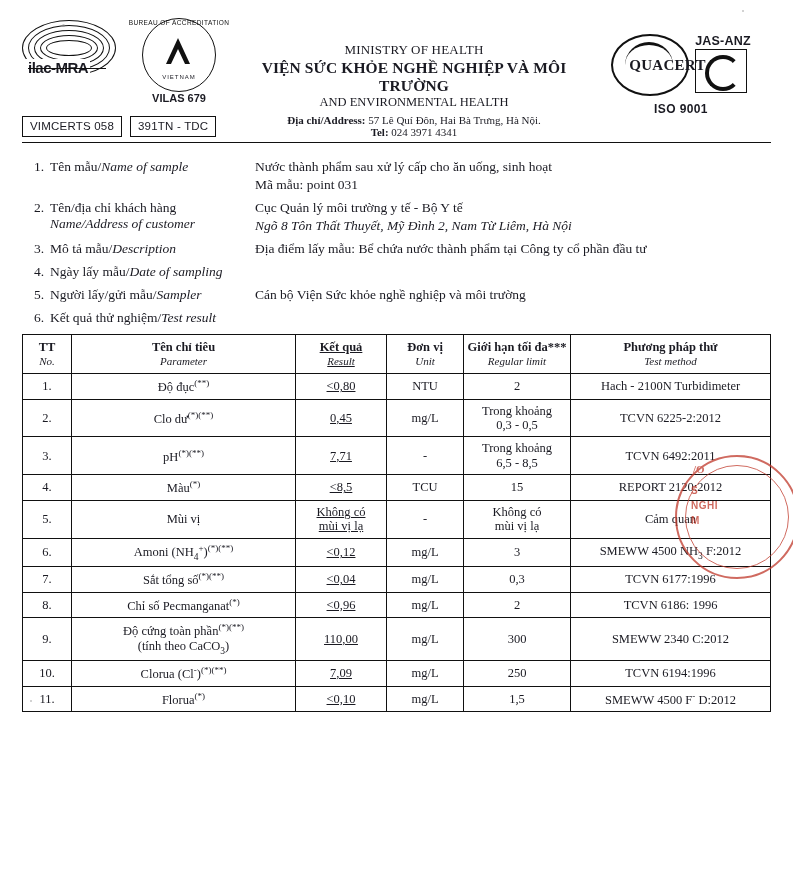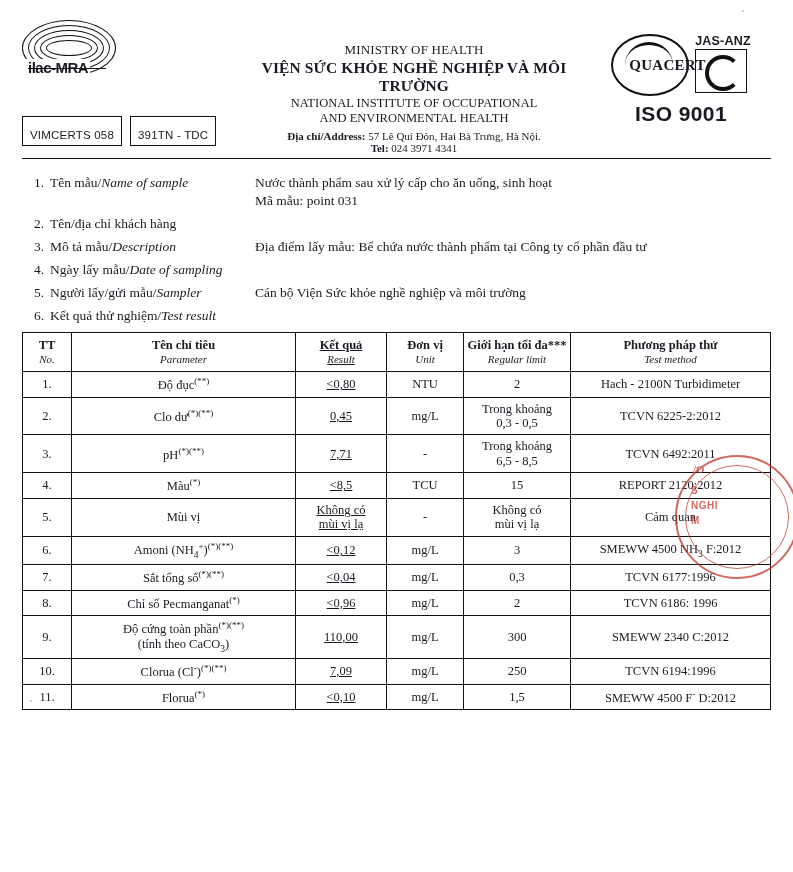--- a/index.html
+++ b/index.html
@@ -144,21 +144,21 @@
     font-weight: bold;
     font-size: 11px;
   }
   .cert-boxes {
     display: flex;
     gap: 8px;
     margin-top: 20px;
   }
   .cert-box {
     border: 1.2px solid #111;
-    padding: 12px 7px 4px 7px;
+    padding: 3px 7px 4px 7px;
     font-family: "Liberation Sans", sans-serif;
     font-size: 11.5px;
     letter-spacing: 0.2px;
   }
 
   .hdr-center {
     flex: 1;
     text-align: center;
     padding-top: 24px;
   }
@@ -251,21 +251,21 @@
     top: 5px;
     width: 28px;
     height: 28px;
     border: 4px solid #111;
     border-radius: 50%;
     border-right-color: #fff;
   }
   .iso {
     font-family: "Liberation Sans", sans-serif;
     font-weight: bold;
-    font-size: 21px;
+    font-size: 12px;
     margin-top: 6px;
     letter-spacing: 0.4px;
   }
   .hdr-rule {
     border: 0;
     border-top: 1.6px solid #111;
     margin: 4px 0 0 0;
   }
 
   
@@ -420,32 +420,38 @@
         <div class="ilac">
           <div class="ring" style="left:0;top:2px;width:92px;height:54px;"></div>
           <div class="ring" style="left:6px;top:7px;width:80px;height:44px;"></div>
           <div class="ring" style="left:12px;top:12px;width:68px;height:34px;"></div>
           <div class="ring" style="left:18px;top:17px;width:56px;height:24px;"></div>
           <div class="ring" style="left:24px;top:22px;width:44px;height:14px;"></div>
           <div class="ilac-text">ilac-MRA</div>
           <div class="ilac-strike"></div>
         </div>
 
+        <div class="vilas">
+          <div class="vilas-circle"></div>
+          <div class="vilas-arc-text">BUREAU OF ACCREDITATION</div>
+          <div class="vilas-tri"></div>
+          <div class="vilas-vn">VIETNAM</div>
+          <div class="vilas-label">VILAS 679</div>
+        </div>
       </div>
 
       <div class="cert-boxes">
         <div class="cert-box">VIMCERTS 058</div>
         <div class="cert-box">391TN - TDC</div>
       </div>
     </div>
 
     <div class="hdr-center">
       <div class="l2">MINISTRY OF HEALTH</div>
       <div class="l3">VIỆN SỨC KHỎE NGHỀ NGHIỆP VÀ MÔI TRƯỜNG</div>
-      <div class="l4">NATIONAL INSTITUTE OF OCCUPATIONAL</div>
       <div class="l5">AND ENVIRONMENTAL HEALTH</div>
       <div class="l6"><b>Địa chỉ/Address:</b><span> 57 Lê Quí Đôn, Hai Bà Trưng, Hà Nội.</span></div>
       <div class="l7"><b>Tel:</b><span> 024 3971 4341</span></div>
     </div>
 
     <div class="hdr-right">
       <div class="quacert">
         <div class="quacert-swirl"></div>
         <div class="quacert-inner">QUACERT</div>
       </div><div class="jasanz-wrap">
@@ -469,20 +475,25 @@
       <div class="info-value">
         <div>Nước thành phẩm sau xử lý cấp cho ăn uống, sinh hoạt</div>
         <div class="line2">Mã mẫu: point 031</div>
       </div>
     </div>
 
     <div class="info-row">
       <div class="info-num">2.</div>
       <div class="info-label">
         <div>Tên/địa chỉ khách hàng</div>
+        <div class="it">Name/Address of customer</div>
+      </div>
+      <div class="info-value">
+        <div>Cục Quản lý môi trường y tế - Bộ Y tế</div>
+        <div class="line2 it">Ngõ 8 Tôn Thất Thuyết, Mỹ Đình 2, Nam Từ Liêm, Hà Nội</div>
       </div>
     </div>
 
     <div class="info-row">
       <div class="info-num">3.</div>
       <div class="info-label"><span>Mô tả mẫu/</span><span class="it">Description</span></div>
       <div class="info-value">
         <div>Địa điểm lấy mẫu: Bể chứa nước thành phẩm tại Công ty cổ phần đầu tư</div>
       </div>
     </div>

